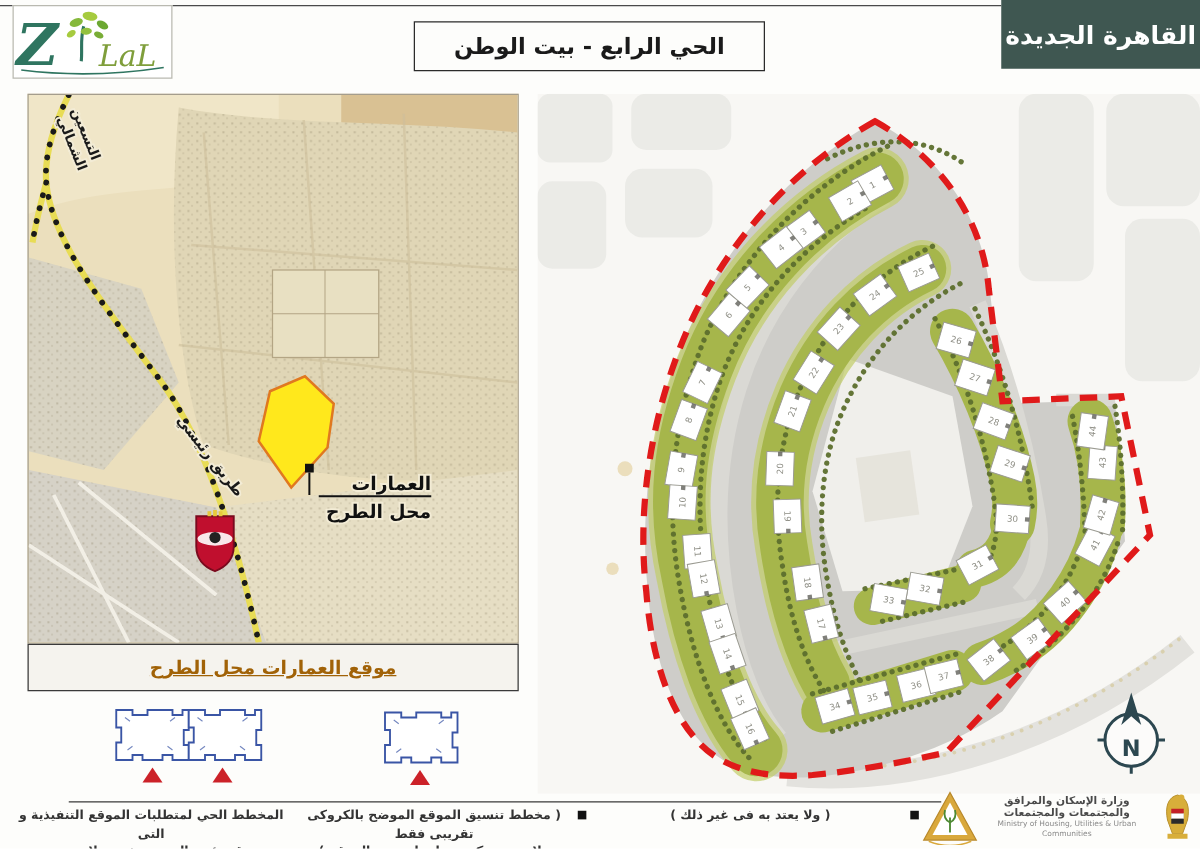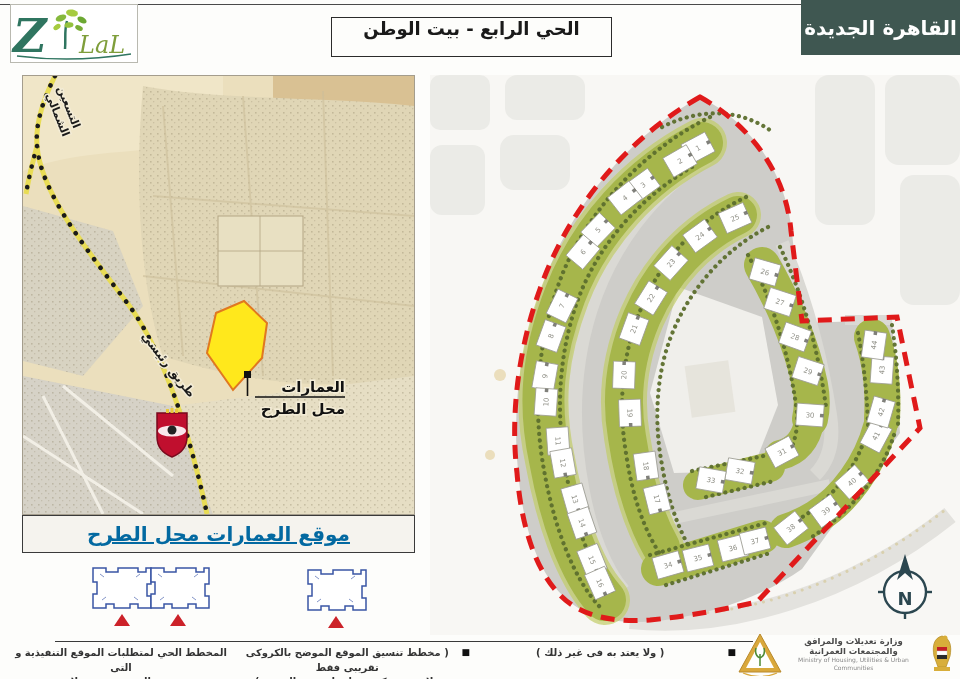--- a/index.html
+++ b/index.html
@@ -2,30 +2,30 @@
 <html><head>
 <meta charset="utf-8">
 <style>
   html,body{margin:0;padding:0;background:#ffffff;}
   .page{position:relative;width:960px;height:679px;background:#fdfdfb;overflow:hidden;
         font-family:"DejaVu Sans",sans-serif;}
   .top-line{position:absolute;left:0;top:4px;width:801px;border-top:1.5px solid #4a4a4a;}
   .logo-box{position:absolute;left:10px;top:4px;width:128px;height:59px;background:#fff;
             border:1px solid #b9b9b0;box-sizing:border-box;}
   .title-box{position:absolute;left:331px;top:17px;width:281px;height:40px;border:1.5px solid #2b2b2b;
-             box-sizing:border-box;display:flex;align-items:flex-start;justify-content:center;}
+             box-sizing:border-box;display:flex;align-items:center;justify-content:center;}
   .title-box span{font-size:18px;font-weight:bold;color:#1a1a1a;}
   .city-badge{position:absolute;left:801px;top:0;width:159px;height:55px;background:#3f5751;
               display:flex;align-items:center;justify-content:center;}
   .city-badge span{color:#ffffff;font-size:20px;font-weight:bold;}
   .map-panel{position:absolute;left:22px;top:75px;width:393px;height:440px;border:1px solid #a49d8d;
              box-sizing:border-box;background:#ebdfbd;}
   .map-caption{position:absolute;left:22px;top:515px;width:393px;height:38px;border:1.5px solid #3a3a3a;
                box-sizing:border-box;background:#f5f3ee;display:flex;align-items:center;justify-content:center;}
-  .map-caption span{font-size:20px;font-weight:bold;text-decoration:underline;color:#0369a1;}
+  .map-caption span{font-size:15px;font-weight:bold;text-decoration:underline;color:#a16207;}
   .footprints{position:absolute;left:22px;top:556px;width:393px;height:76px;}
   .siteplan{position:absolute;left:430px;top:75px;width:530px;height:560px;}
   .footer-line{position:absolute;left:55px;top:641px;width:698px;border-top:1px solid #3a3a3a;}
   .fnote{position:absolute;top:646px;display:flex;flex-direction:row;align-items:flex-start;gap:7px;}
   .fnote .sq{font-size:9px;color:#111;line-height:1.4;}
   .fnote .ftext{flex:1;text-align:center;font-size:10px;font-weight:bold;color:#333;line-height:1.45;}
   .logos{position:absolute;left:737px;top:630px;width:223px;height:47px;display:flex;
          align-items:center;gap:5px;}
   .logos .mtext{flex:1;text-align:center;}
   .logos .mar{font-size:8.5px;font-weight:bold;color:#4a4a4a;line-height:1.2;}
@@ -504,21 +504,21 @@
   </div>
 
   <div class="logos">
     <svg width="46" height="44" viewBox="0 0 46 44">
       <polygon points="23,2 44,40 2,40" fill="#d9a83c" stroke="#b8882a" stroke-width="1"></polygon>
       <polygon points="23,10 37,36 9,36" fill="#ffffff"></polygon>
       <path d="M23,34 V22 M23,26 C19,24 18,20 19,16 M23,26 C27,24 28,20 27,16" stroke="#4e8a34" stroke-width="1.5" fill="none"></path>
       <path d="M6,41 Q23,48 40,41" stroke="#d9a83c" stroke-width="1.2" fill="none"></path>
     </svg>
     <div class="mtext">
-      <div class="mar">وزارة تعديلات والمرافق والمجتمعات العمرانية</div>
+      <div class="mar">وزارة الإسكان والمرافق والمجتمعات والمجتمعات</div>
       <div class="men">Ministry of Housing, Utilities &amp; Urban Communities</div>
     </div>
     <svg width="36" height="42" viewBox="0 0 36 42">
       <path d="M18,3 C26,5 28,13 26,23 L22,34 H14 L10,23 C8,13 10,5 18,3 Z" fill="#d8ae3a" stroke="#b8902c" stroke-width="0.8"></path>
       <circle cx="21" cy="5" r="2.5" fill="#d8ae3a"></circle>
       <rect x="13" y="14" width="10" height="4" fill="#c32026"></rect>
       <rect x="13" y="18" width="10" height="4" fill="#ffffff" stroke="#cccccc" stroke-width="0.4"></rect>
       <rect x="13" y="22" width="10" height="4" fill="#2b2b2b"></rect>
       <rect x="10" y="34" width="16" height="4" fill="#d8ae3a"></rect>
     </svg>

